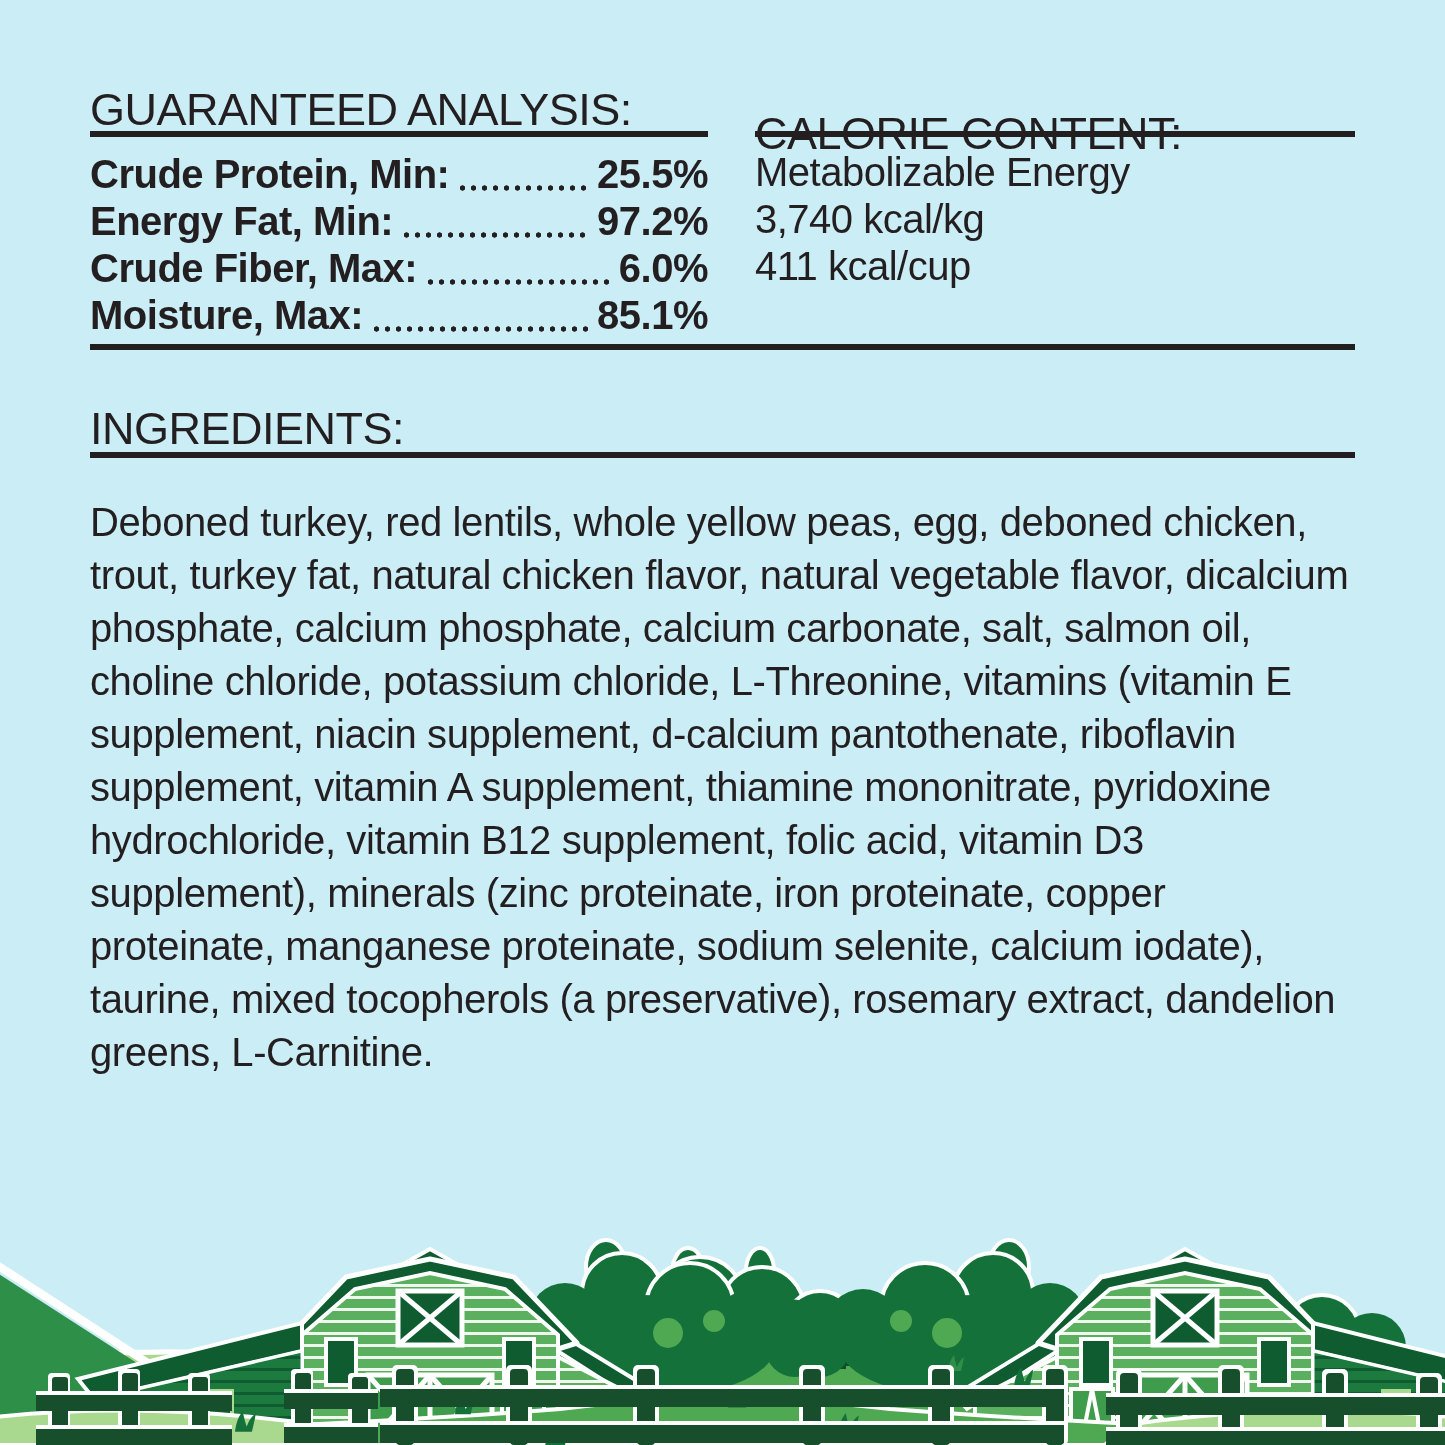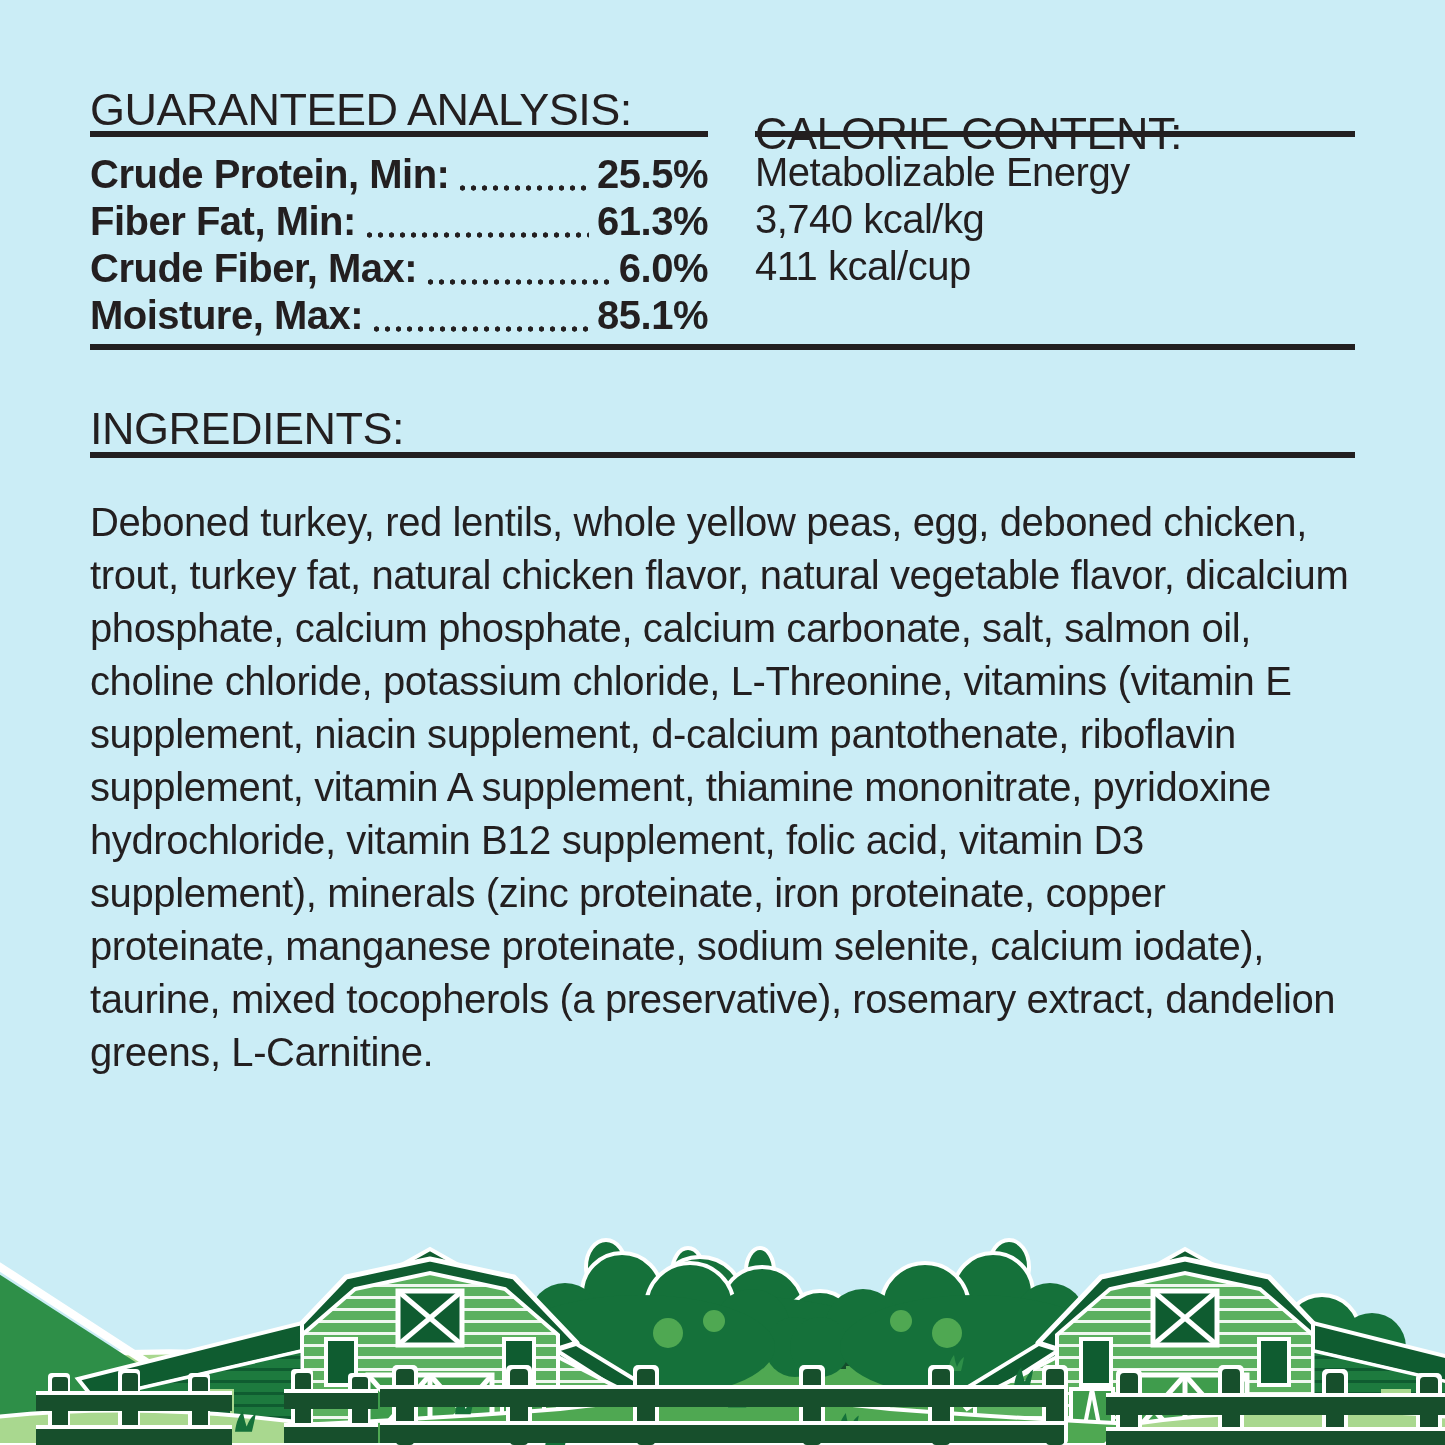--- a/index.html
+++ b/index.html
@@ -48,23 +48,23 @@
   <div class="heading col-right" style="top:84px;margin-top:24px;">CALORIE CONTENT:</div>
   <div class="rule col-right" style="top:131px;"></div>
 
   <div class="rows col-left">
     <div class="ga-row">
       <span class="ga-label">Crude Protein, Min:</span>
       <span class="ga-leader"></span>
       <span class="ga-value">25.5%</span>
     </div>
     <div class="ga-row">
-      <span class="ga-label">Fiber Fat, Min:</span>
-      <span class="ga-leader"></span>
-      <span class="ga-value">61.3%</span>
+      <span class="ga-label">Energy Fat, Min:</span>
+      <span class="ga-leader"></span>
+      <span class="ga-value">97.2%</span>
     </div>
     <div class="ga-row">
       <span class="ga-label">Crude Fiber, Max:</span>
       <span class="ga-leader"></span>
       <span class="ga-value">6.0%</span>
     </div>
     <div class="ga-row">
       <span class="ga-label">Moisture, Max:</span>
       <span class="ga-leader"></span>
       <span class="ga-value">85.1%</span>

